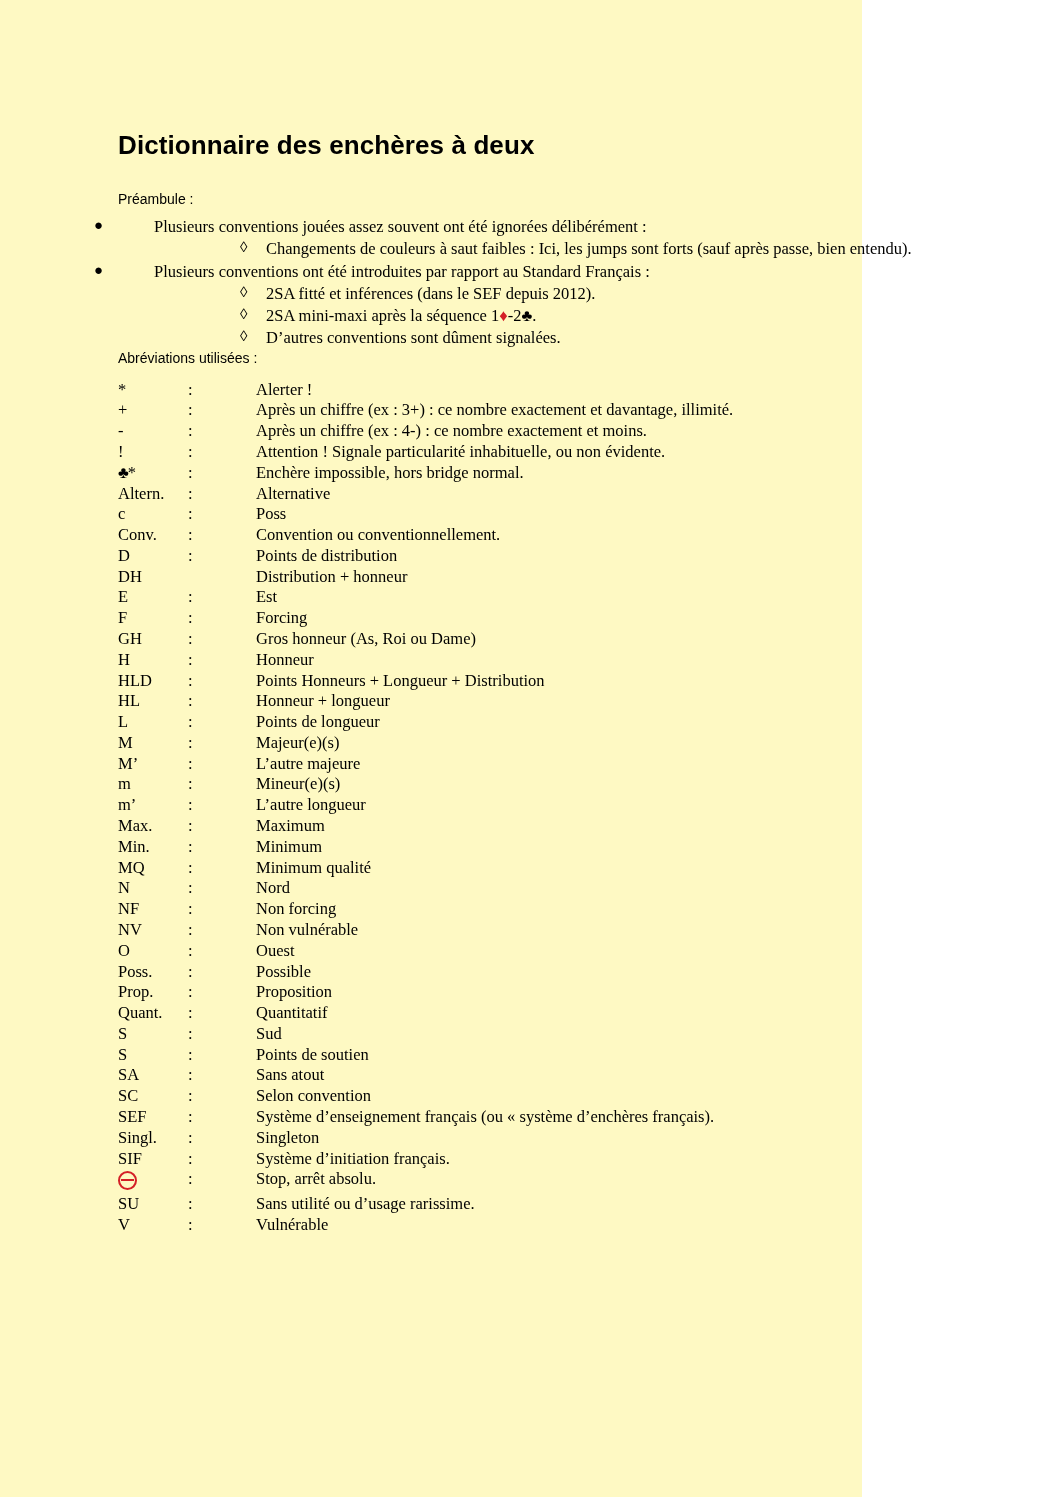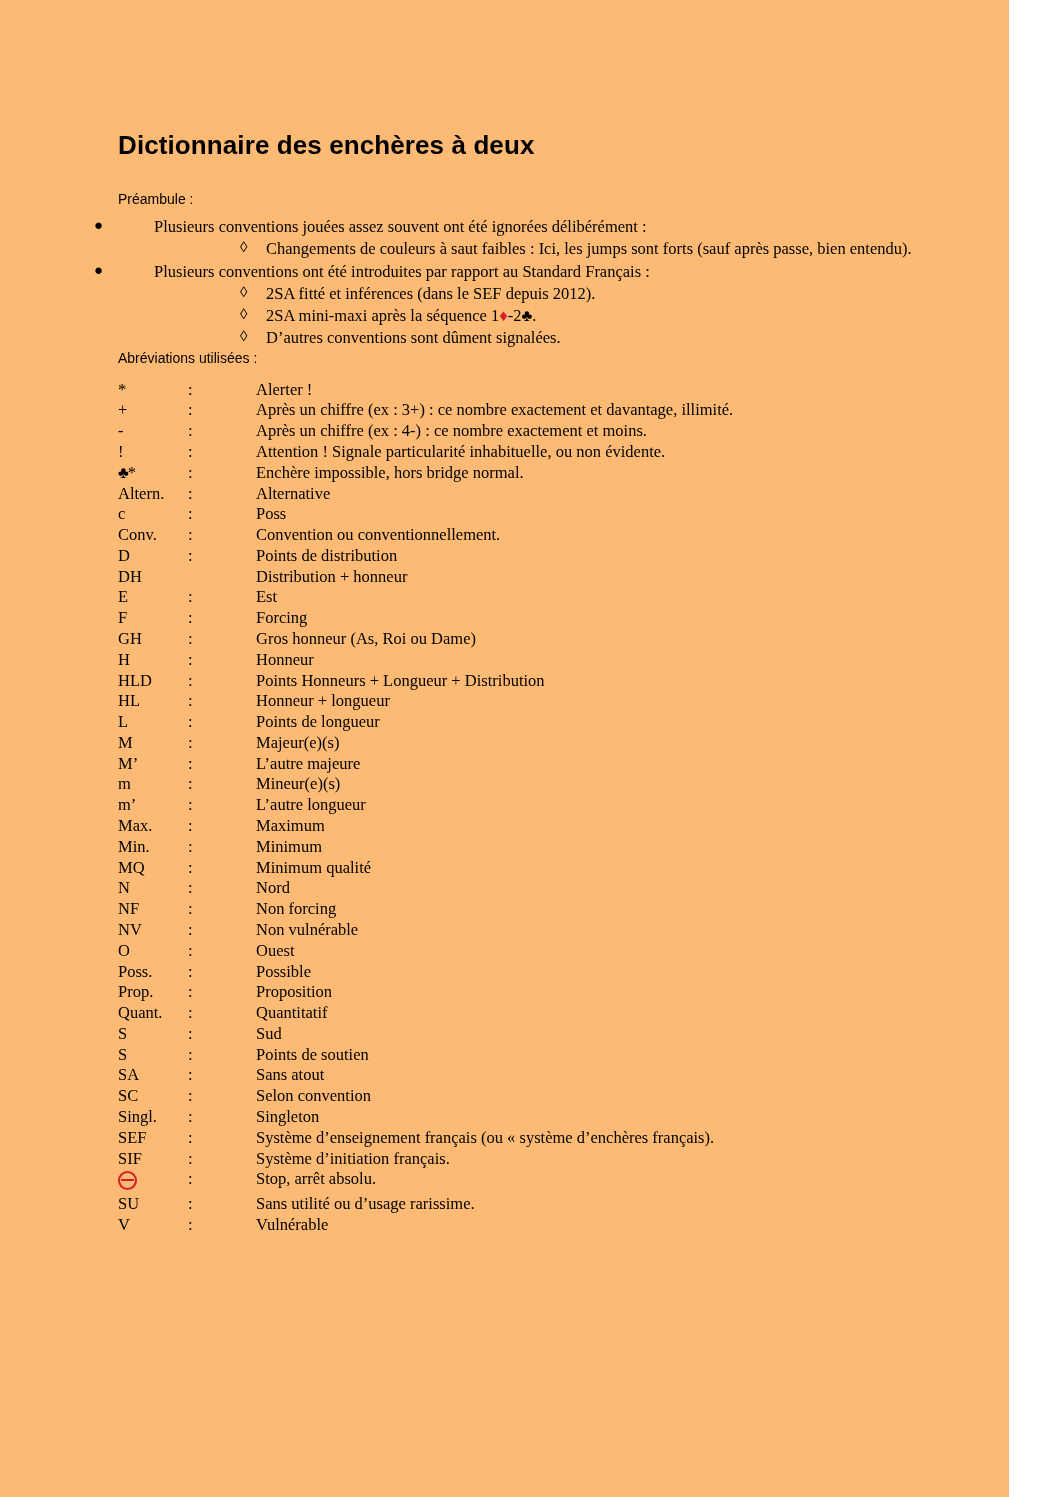--- a/index.html
+++ b/index.html
@@ -11,23 +11,23 @@
     width: 1058px;
     height: 1497px;
     position: relative;
     font-family: "Liberation Serif", serif;
     color: #000000;
     overflow: hidden;
   }
   .page {
     position: absolute;
     left: 0; top: 0;
-    width: 1009px;
+    width: 862px;
     height: 1497px;
-    background: #fdba74;
+    background: #fef9c3;
   }
   .content {
     position: absolute;
     left: 118px;
     top: 130px;
     width: 860px;
   }
 
   
   .doc-title {
@@ -355,28 +355,28 @@
           <td class="abrev-sym">SA</td>
           <td class="abrev-colon">:</td>
           <td class="abrev-def">Sans atout</td>
         </tr>
         <tr class="row-h">
           <td class="abrev-sym">SC</td>
           <td class="abrev-colon">:</td>
           <td class="abrev-def">Selon convention</td>
         </tr>
         <tr class="row-h">
+          <td class="abrev-sym">SEF</td>
+          <td class="abrev-colon">:</td>
+          <td class="abrev-def">Système d’enseignement français (ou « système d’enchères français).</td>
+        </tr>
+        <tr class="row-h">
           <td class="abrev-sym">Singl.</td>
           <td class="abrev-colon">:</td>
           <td class="abrev-def">Singleton</td>
-        </tr>
-        <tr class="row-h">
-          <td class="abrev-sym">SEF</td>
-          <td class="abrev-colon">:</td>
-          <td class="abrev-def">Système d’enseignement français (ou « système d’enchères français).</td>
         </tr>
         <tr class="row-h">
           <td class="abrev-sym">SIF</td>
           <td class="abrev-colon">:</td>
           <td class="abrev-def">Système d’initiation français.</td>
         </tr>
         <tr class="row-h">
           <td class="abrev-sym"><span class="stop-sym"></span></td>
           <td class="abrev-colon">:</td>
           <td class="abrev-def">Stop, arrêt absolu.</td>

